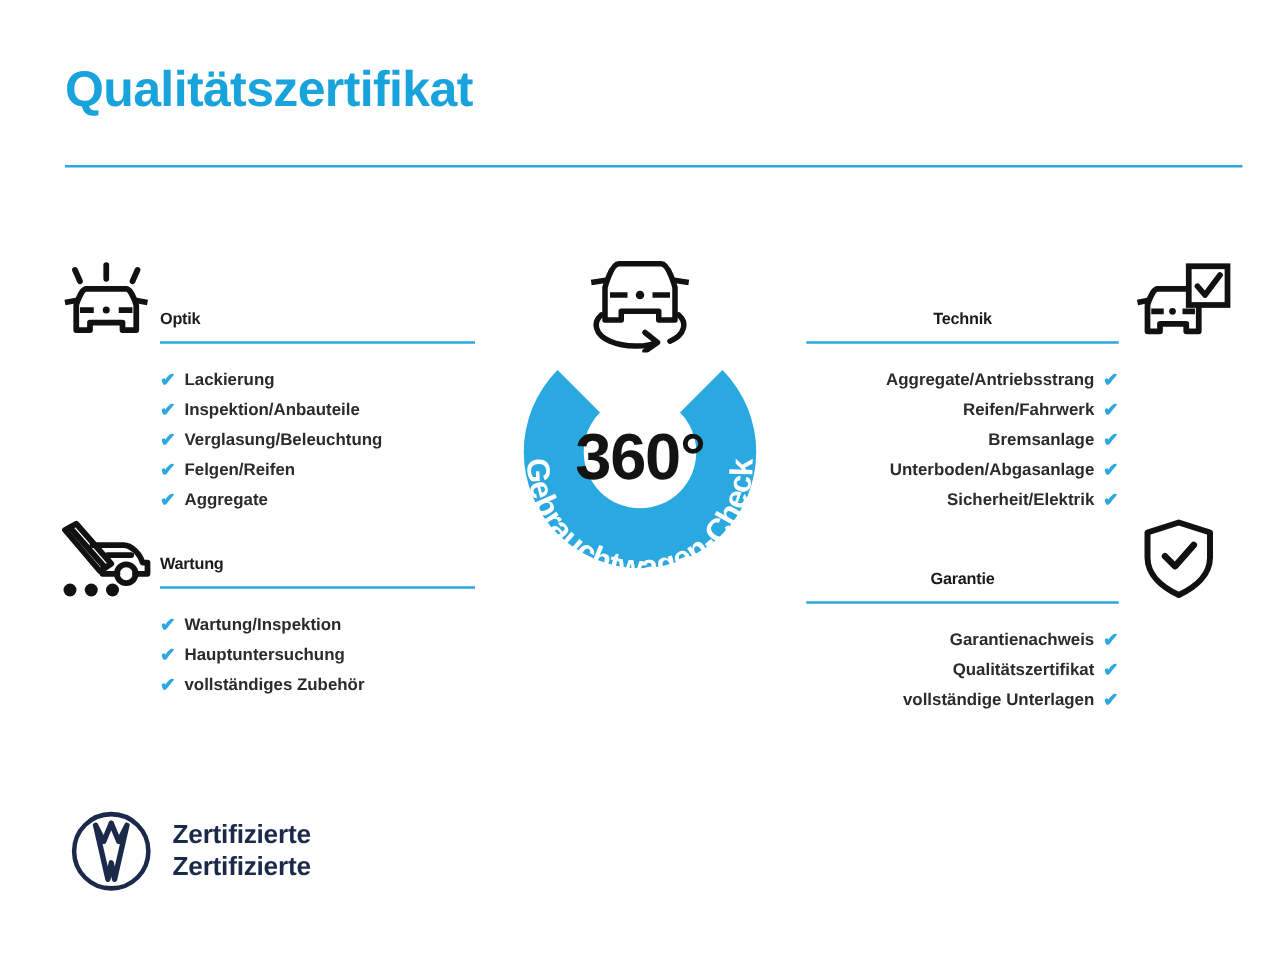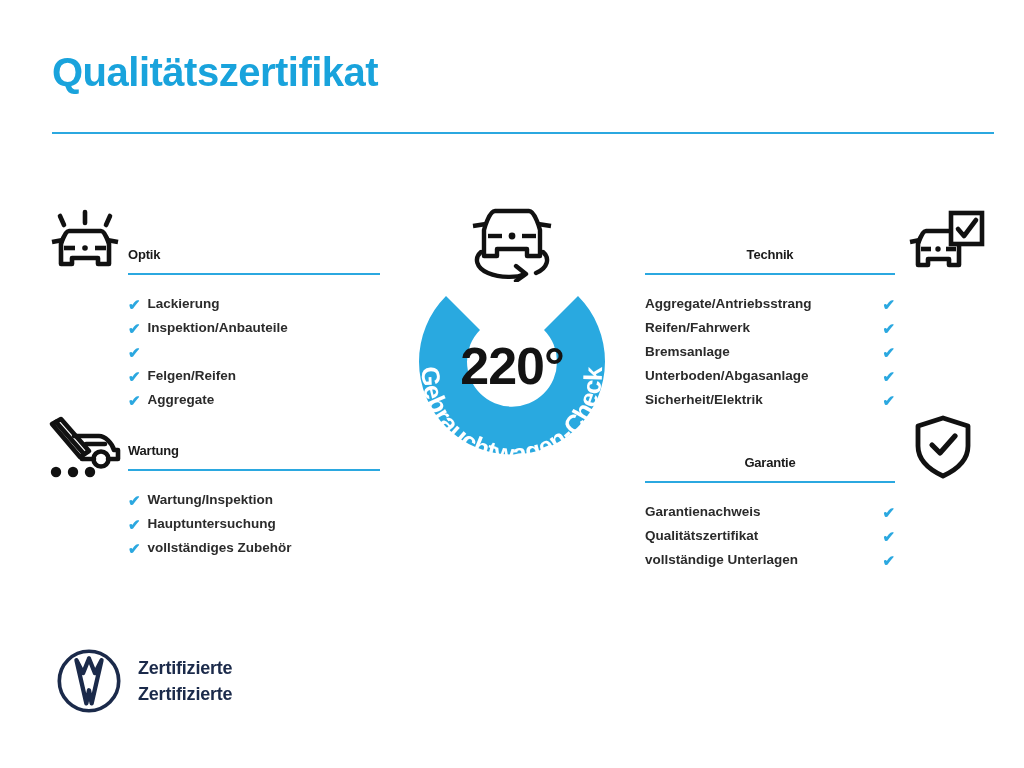--- a/index.html
+++ b/index.html
@@ -85,21 +85,21 @@
     line-height: 1;
   }
 
   
   .col-left .section-title { text-align: left; }
   .col-left .section-list li { justify-content: flex-start; }
   .col-left .check { margin-right: 7px; }
 
   
   .col-right .section-title { text-align: center; }
-  .col-right .section-list li { justify-content: space-between; }
+  .col-right .section-list li { justify-content: flex-end; }
   .col-right .check { margin-left: 7px; order: 2; }
 
   
   #sec-optik    { left: 128px; top: 240px; width: 252px; }
   #sec-wartung  { left: 128px; top: 436px; width: 252px; }
   #sec-technik  { left: 645px; top: 240px; width: 250px; }
   #sec-garantie { left: 645px; top: 448px; width: 250px; }
 
   
   .icon-box {
@@ -143,21 +143,21 @@
     position: absolute;
     left: 56px;
     top: 648px;
     display: flex;
     align-items: center;
   }
   .vw-logo { width: 66px; height: 66px; }
   .footer-text {
     margin-left: 16px;
     color: #1B2A4A;
-    font-size: 18px;
+    font-size: 21px;
     font-weight: bold;
     line-height: 26px;
     letter-spacing: -0.2px;
   }
 </style>
 </head>
 <body>
 
 <div class="page">
 
@@ -229,20 +229,21 @@
         <li>
           <span class="check">✔</span>
           <span>Lackierung</span>
         </li>
         <li>
           <span class="check">✔</span>
           <span>Inspektion/Anbauteile</span>
         </li>
         <li>
           <span class="check">✔</span>
+          <span>Verglasung/Beleuchtung</span>
         </li>
         <li>
           <span class="check">✔</span>
           <span>Felgen/Reifen</span>
         </li>
         <li>
           <span class="check">✔</span>
           <span>Aggregate</span>
         </li>
       </ul>
@@ -341,21 +342,21 @@
         <path d="M60 38 L74 38"></path>
       </g>
       <circle cx="50" cy="38" r="3.4" fill="#111111"></circle>
       <g fill="none" stroke="#111111" stroke-width="4.4" stroke-linecap="round">
         <path d="M19 54 C12 60 14 70 26 75 C38 80 56 80 62 76"></path>
         <path d="M81 54 C88 60 86 70 74 75"></path>
       </g>
       <path d="M54 68 L64 76 L54 83" fill="none" stroke="#111111" stroke-width="4.4" stroke-linecap="round" stroke-linejoin="round"></path>
     </svg>
 
-    <div class="badge-360">220°</div>
+    <div class="badge-360">360°</div>
   </div>
 
   <div class="footer">
     <svg class="vw-logo" viewBox="0 0 100 100">
       <circle cx="50" cy="50" r="45" fill="none" stroke="#1B2A4A" stroke-width="5.5"></circle>
       <path d="M50 16 L41 38 L31 18.5 M31 18.5 L46 84 L50 64 L54 84 L69 18.5 M69 18.5 L59 38 L50 16" fill="none" stroke="#1B2A4A" stroke-width="6.5" stroke-linejoin="round" stroke-linecap="round"></path>
     </svg>
     <div class="footer-text">
       <div>Zertifizierte</div>
       <div>Zertifizierte</div>

